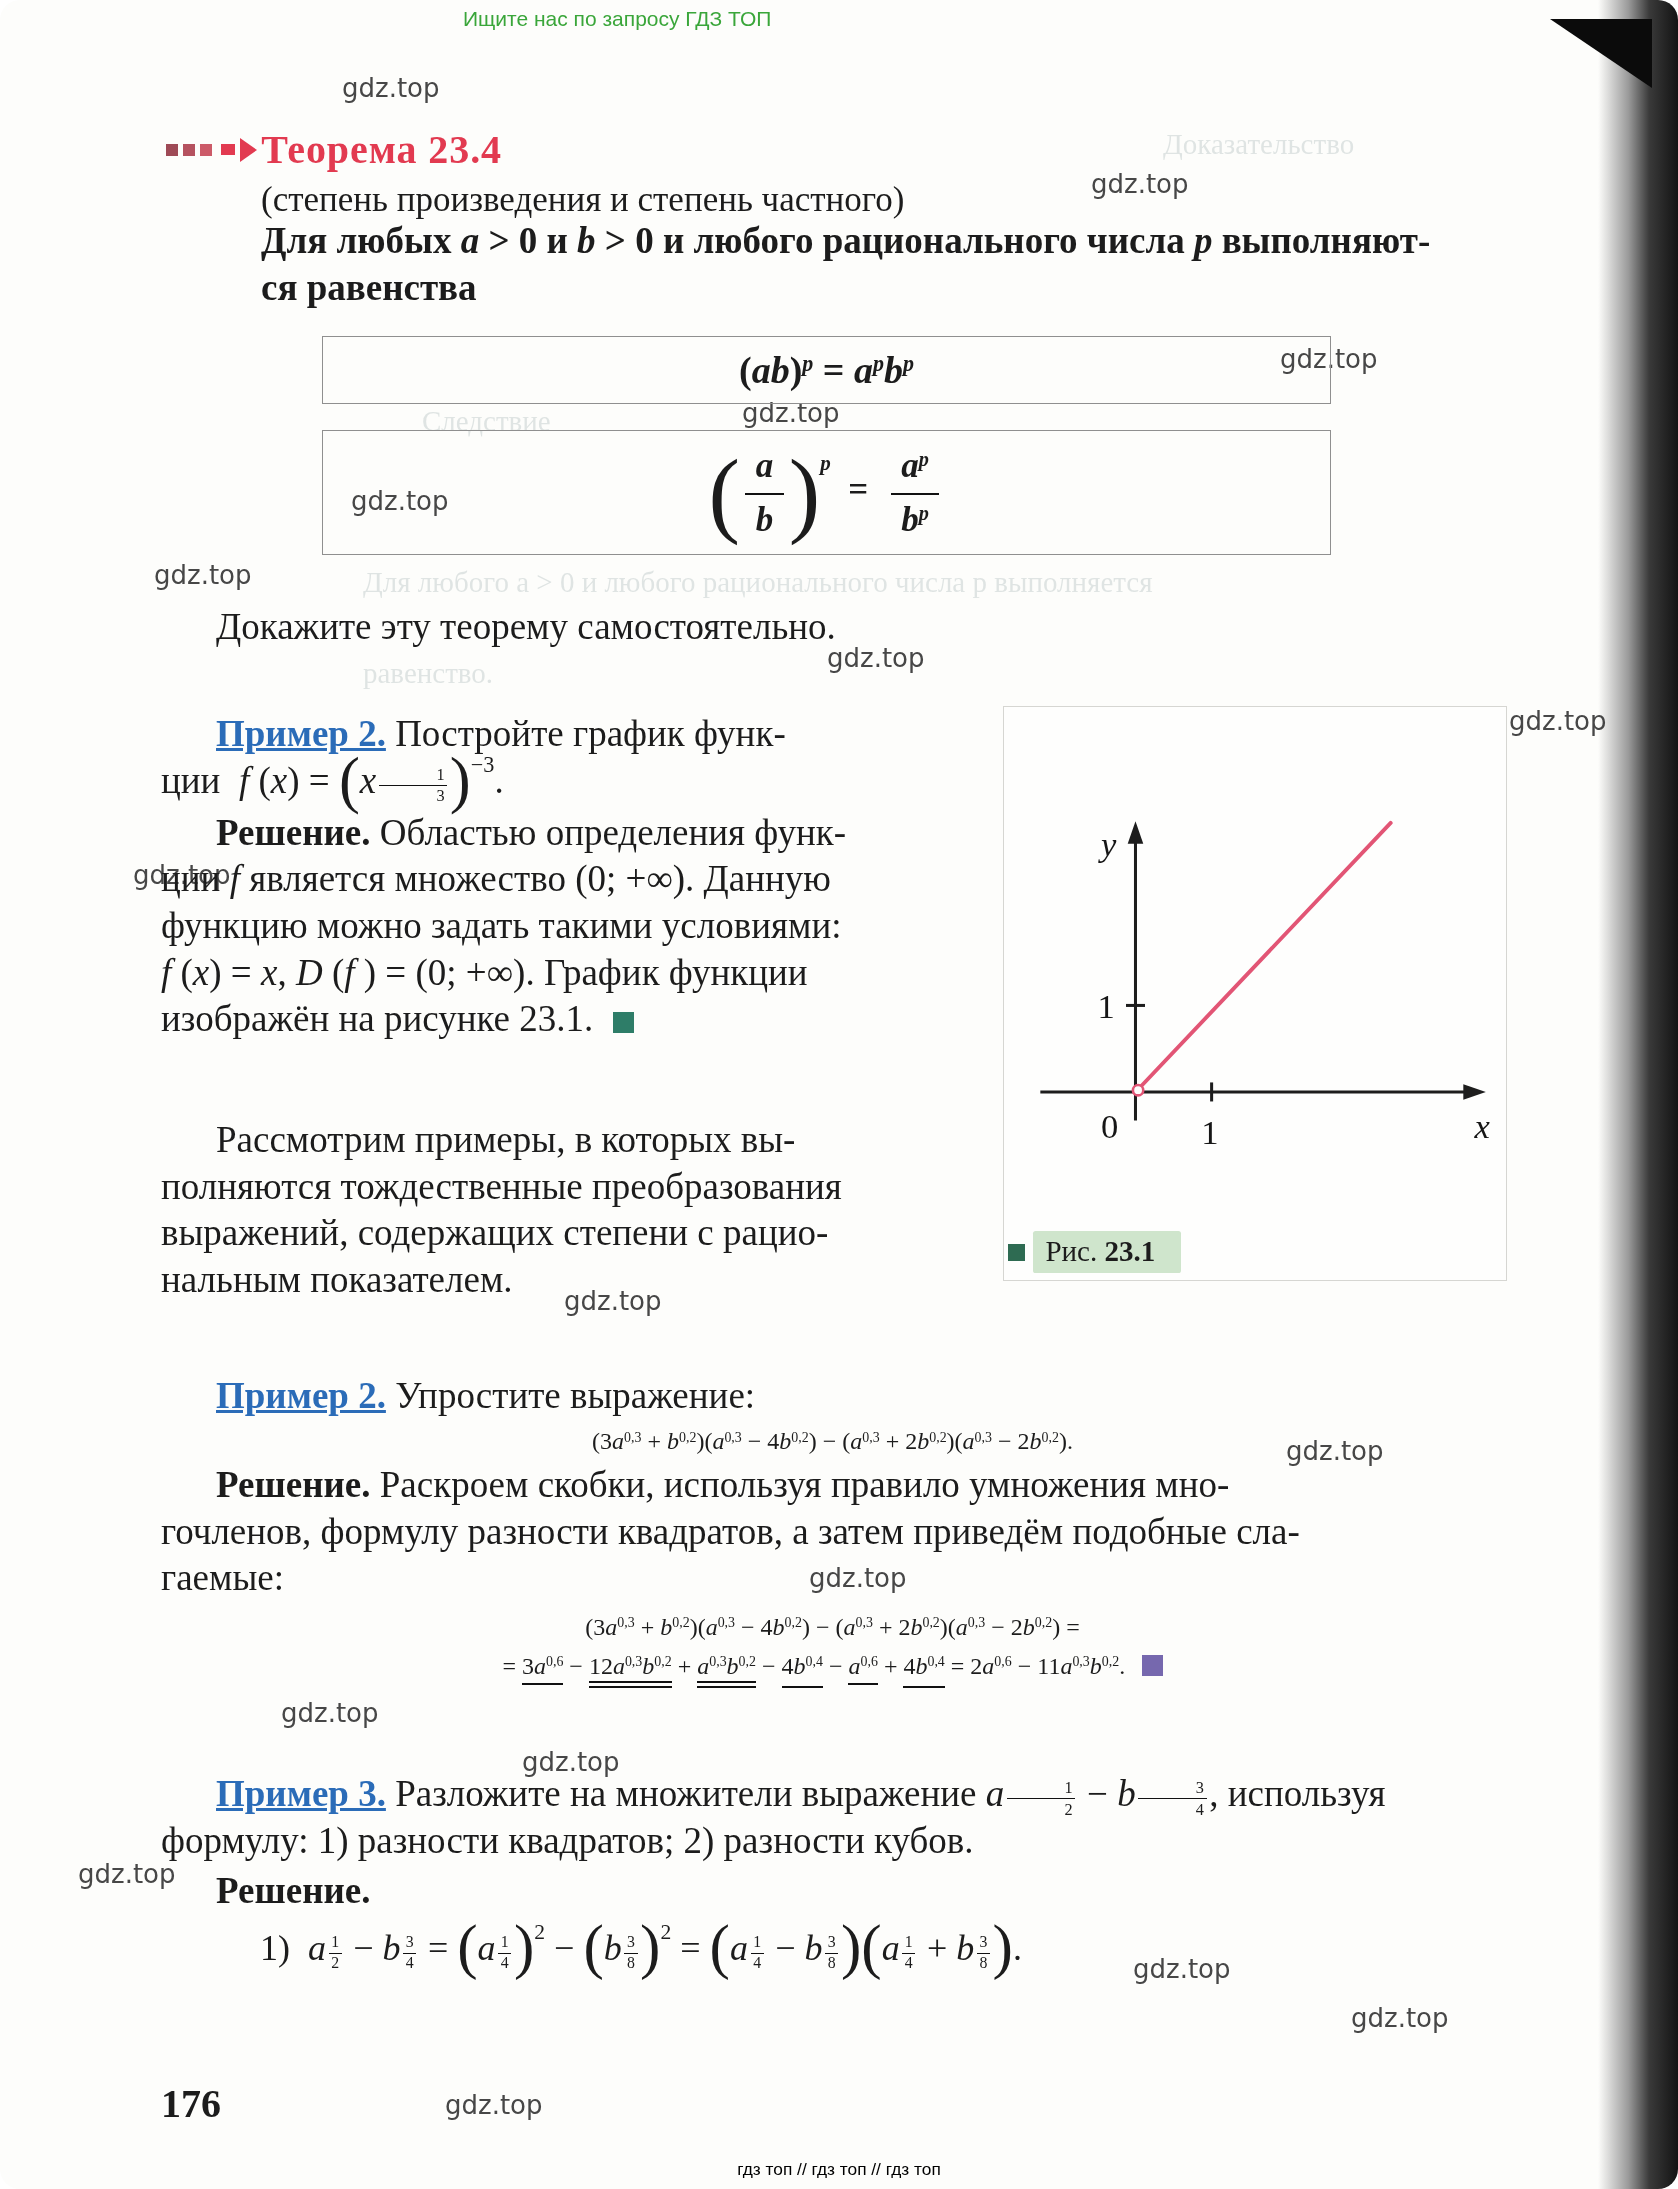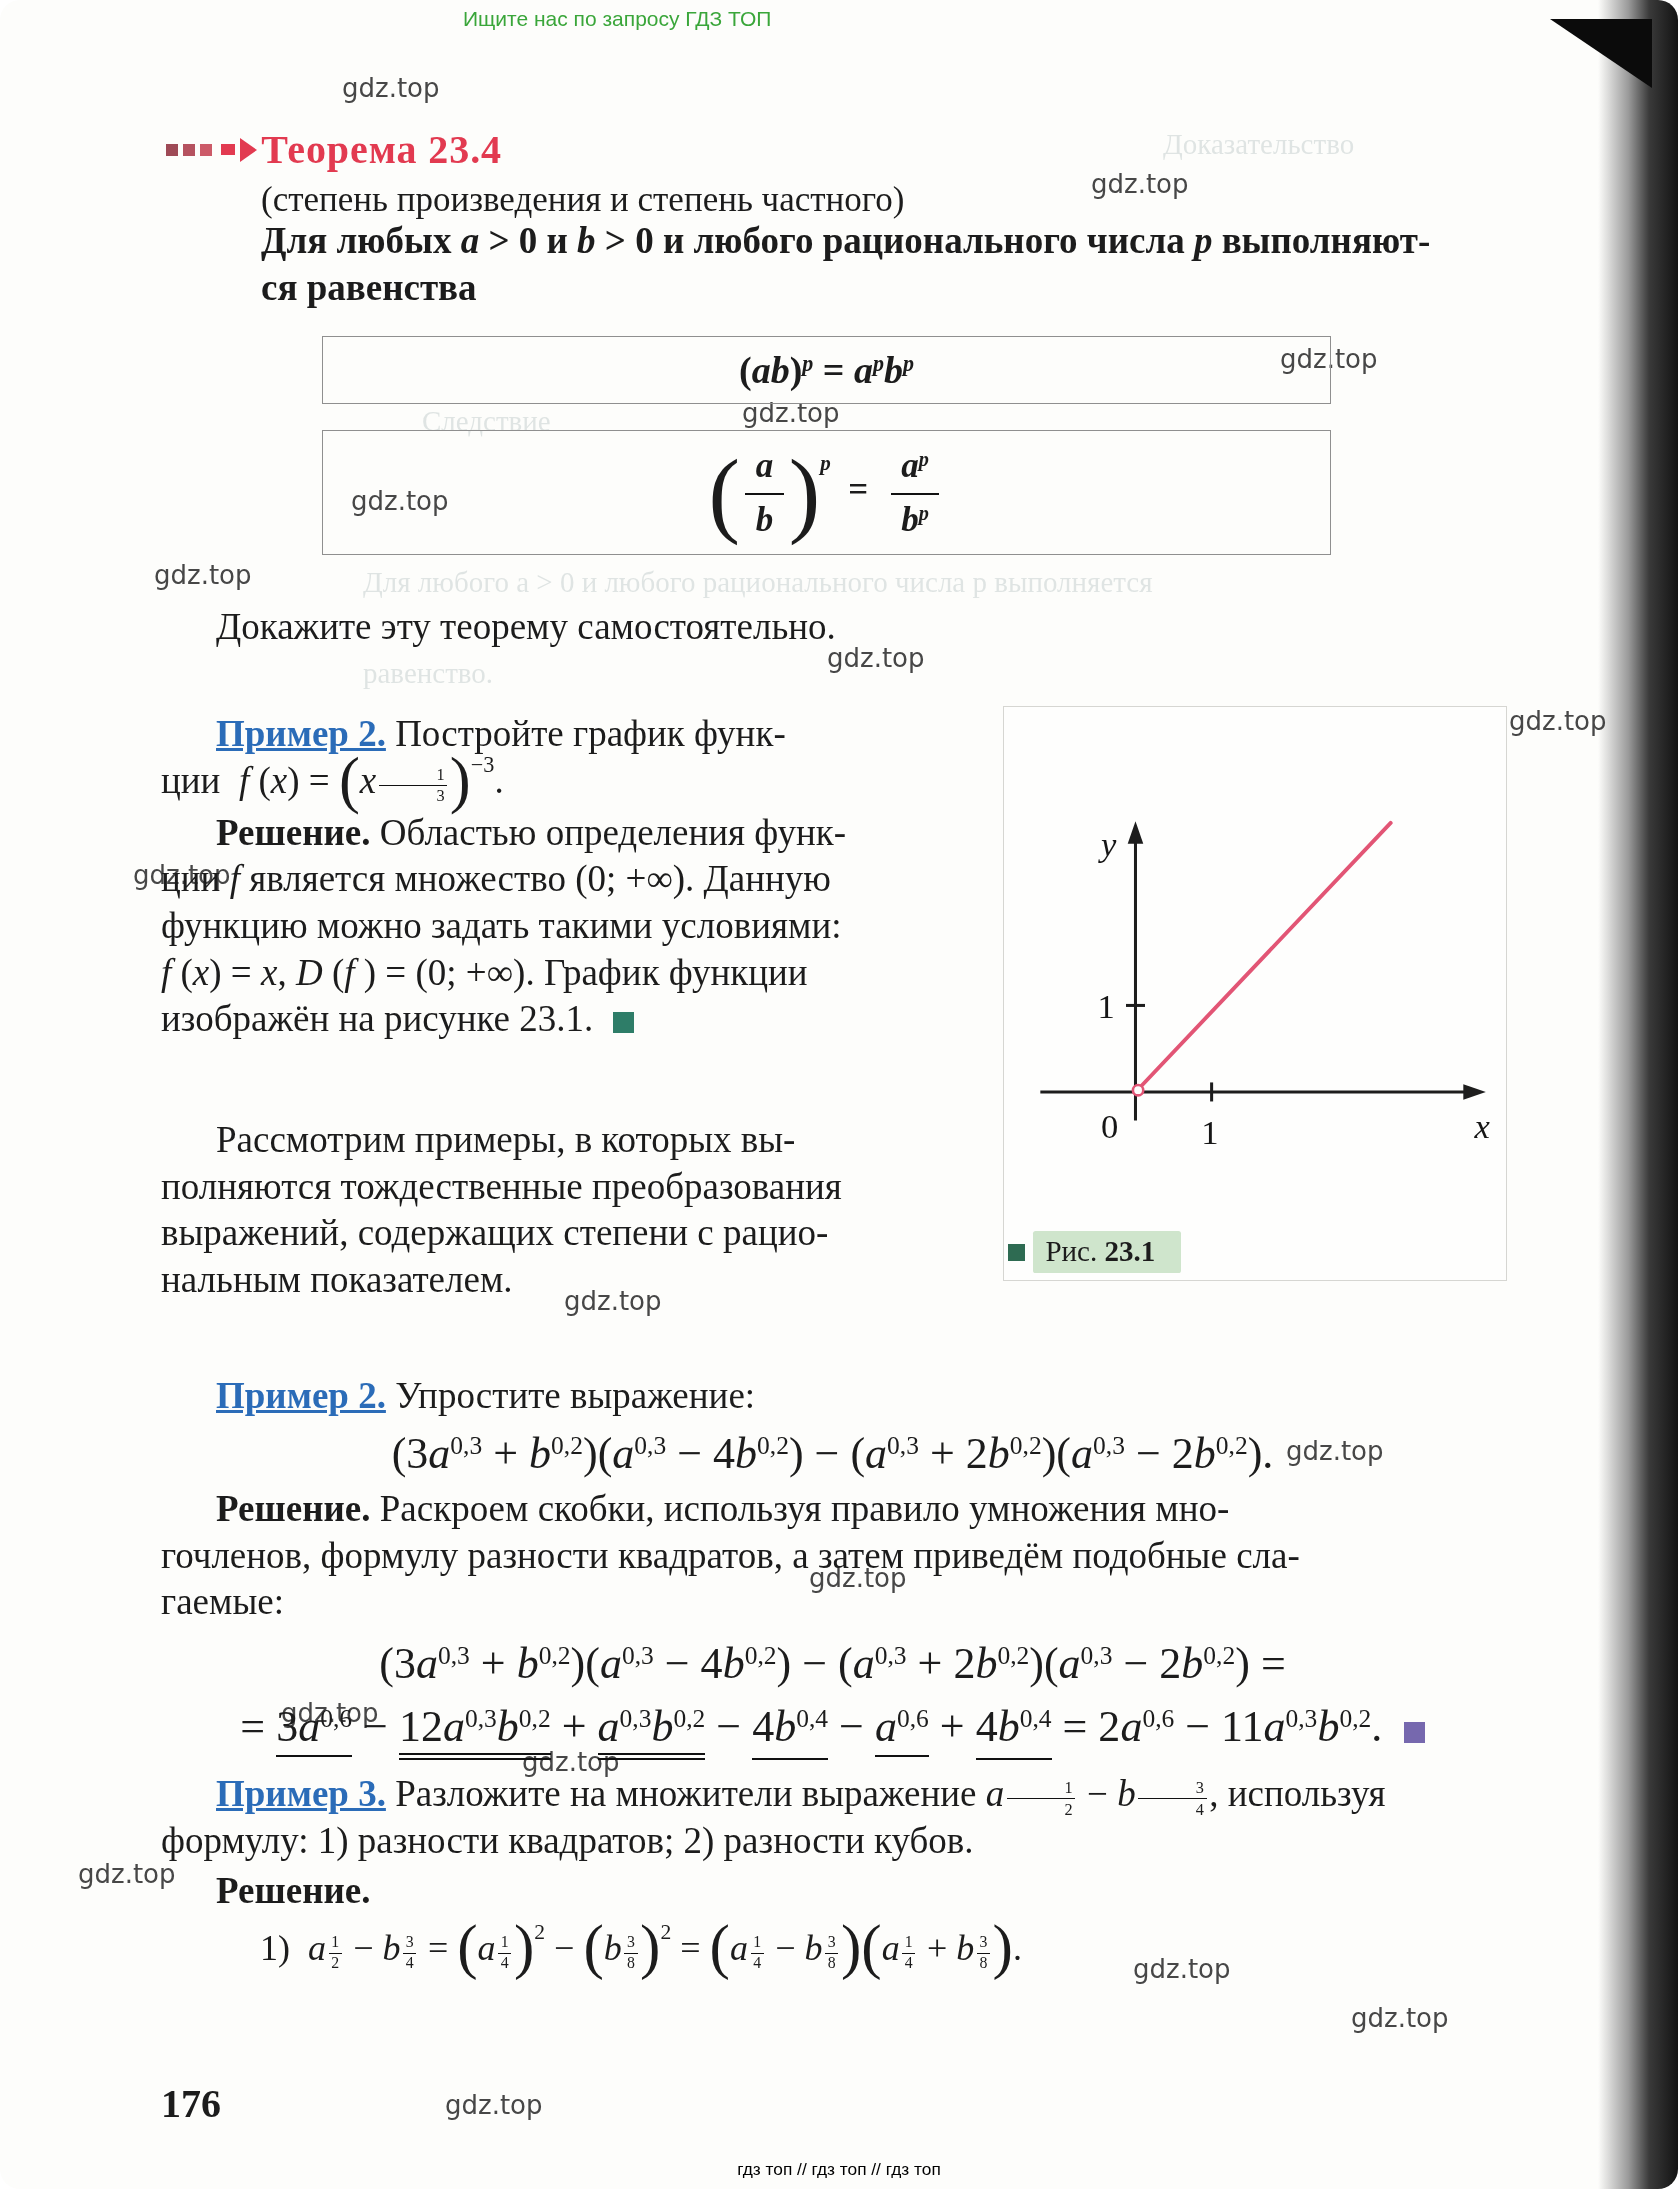--- a/index.html
+++ b/index.html
@@ -37,21 +37,21 @@
   .fbox1{top:336px;height:66px;font-size:38px;font-weight:bold;}
   .fbox2{top:430px;height:123px;font-size:35px;font-weight:bold;}
   .prove{position:absolute;left:161px;top:605px;width:1343px;font-size:37px;text-indent:55px;}
   
   .para{font-size:37px;line-height:1.26;text-indent:55px;}
   .ex1{position:absolute;left:161px;top:711px;width:813px;}
   .followup{position:absolute;left:161px;top:1117px;width:813px;}
   .ex2{position:absolute;left:161px;top:1373px;width:1343px;}
   .ex3{position:absolute;left:161px;top:1771px;width:1343px;}
   .label-blue{color:#2b6cb8;font-weight:bold;text-decoration:underline;}
-  .eq{text-align:center;font-size:44px;margin-top:8.6px;text-indent:0;}
+  .eq{text-align:center;font-size:24px;margin-top:8.6px;text-indent:0;}
   .eq-left{font-size:36px;margin-top:12px;margin-left:99px;text-indent:0;}
   b{font-weight:bold;}
   .page-number{position:absolute;left:161px;top:2080px;font-size:40px;font-weight:bold;}
   
   sup{font-size:0.58em;vertical-align:baseline;position:relative;top:-0.55em;line-height:0;}
   sup.hx{font-size:0.6em;top:-0.95em;}
   sup.hx2{font-size:0.6em;top:-1.45em;}
   .bp{font-size:1.7em;line-height:0;vertical-align:-0.12em;font-weight:normal;}
   .bp2{font-size:2.7em;line-height:0;vertical-align:middle;font-weight:normal;}
   .frac{display:inline-block;vertical-align:middle;text-align:center;margin:0 5.2px;}

